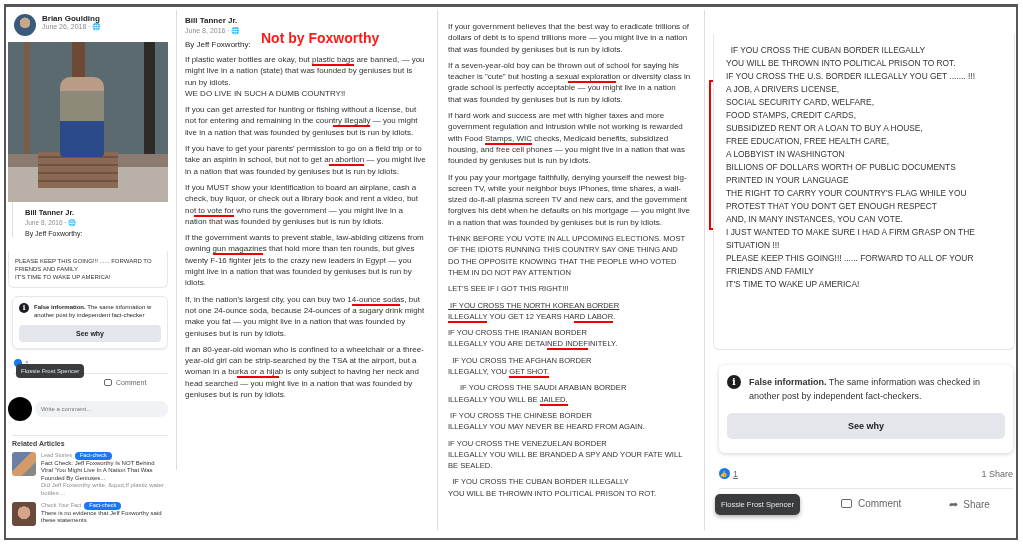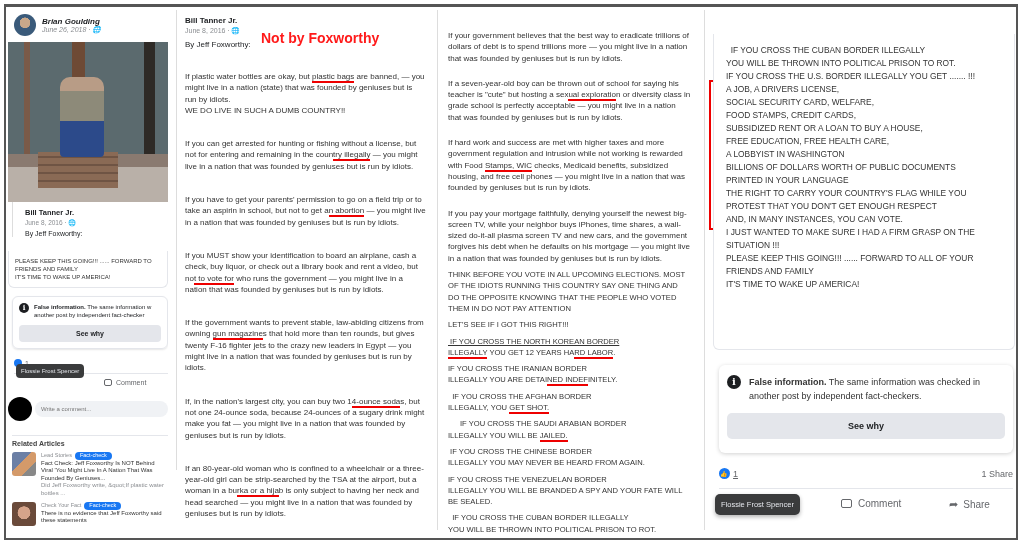--- a/index.html
+++ b/index.html
@@ -3,21 +3,21 @@
 <meta charset="utf-8">
 <style>
   * { box-sizing: border-box; margin: 0; padding: 0; }
   html, body { width: 1023px; height: 546px; background: #ffffff; overflow: hidden; }
   body { font-family: "Liberation Sans", sans-serif; color: #1c1e21; position: relative; }
 
   .frame { position: absolute; left: 4px; top: 4px; width: 1014px; height: 536px; border: 2px solid #555; border-top-width: 3px; background: #fff; }
 
   
   .col1 { position: absolute; left: 8px; top: 10px; width: 160px; height: 520px; overflow: hidden; background: #fff; }
-  .poster { display: flex; align-items: center; padding: 4px 6px; font-style: italic; }
+  .poster { display: flex; padding: 4px 6px; }
   .avatar { width: 22px; height: 22px; border-radius: 50%; background: radial-gradient(circle at 50% 40%, #c9a88a 0 30%, #3a5a7a 32% 100%); margin-right: 6px; flex: none; }
   .poster-name { font-size: 8px; font-weight: bold; }
   .poster-date { font-size: 7px; color: #8a8d91; }
   .photo { margin: 2px 0 0 0; width: 160px; height: 160px; background:
       linear-gradient(180deg, rgba(0,0,0,0) 70%, #8a7a70 70% 78%, #b9b0a8 78%),
       linear-gradient(90deg, #5b6a6e 0 10%, #7a5a48 10% 14%, #5b6a6e 14% 40%, #6e4a35 40% 48%, #5b6a6e 48% 85%, #2e2a26 85% 92%, #5b6a6e 92%);
       position: relative; }
   .photo .person { position: absolute; left: 52px; top: 35px; width: 44px; height: 80px; background: linear-gradient(180deg, #b89c86 0 18%, #8d8a79 18% 55%, #2c4a8a 55% 100%); border-radius: 10px 10px 4px 4px; }
   .photo .wall { position: absolute; left: 30px; top: 110px; width: 80px; height: 36px; background: repeating-linear-gradient(0deg, #8a6a55 0 6px, #6f5444 6px 8px); }
   .shared { padding: 6px 12px 0 12px; border-left: 1px solid #ddd; margin-left: 4px; }
@@ -47,26 +47,26 @@
   .rel-src { color: #8a8d91; font-size: 5.5px; }
   .badge { display: inline-block; background: #1877f2; color: #fff; border-radius: 6px; padding: 0 5px; font-size: 5.5px; margin-left: 3px; }
   .rel-sub { color: #8a8d91; }
 
   
   .col2 { position: absolute; left: 176px; top: 10px; width: 258px; height: 460px; padding: 6px 8px 0 8px; border-left: 1px solid #ddd; }
   .col2 .nm { font-size: 8px; font-weight: bold; }
   .col2 .dt { font-size: 7px; color: #8a8d91; margin-top: 2px; }
   .col2 .by { font-size: 8px; margin-top: 5px; }
   .annot { position: absolute; left: 84px; top: 20px; color: #ff1a1a; font-weight: bold; font-size: 14px; }
-  p.body { font-size: 8px; line-height: 11.3px; color: #333; margin-top: 22px; }
+  p.body { font-size: 8px; line-height: 11.3px; color: #333; margin-top: 5px; }
   u.red { text-decoration: none; border-bottom: 2px solid #e00; }
 
   
   .col3 { position: absolute; left: 437px; top: 10px; width: 262px; height: 520px; padding: 6px 8px 0 10px; border-left: 1px solid #ddd; }
-  .col3 p.body { margin-top: 14px; }
+  .col3 p.body { margin-top: 5px; }
   .col3 p.caps { font-size: 7.6px; line-height: 11.3px; color: #333; margin-top: 5px; }
 
   
   .col4 { position: absolute; left: 704px; top: 10px; width: 312px; height: 520px; border-left: 1px solid #ddd; }
   .card4 { position: absolute; left: 8px; top: 24px; width: 302px; height: 316px; border: 1px solid #e4e6eb; border-top: none; border-radius: 0 0 6px 6px; padding: 10px 10px 0 12px; }
   .card4 p.caps { font-size: 8.4px; line-height: 13px; color: #333; }
   .redbracket { position: absolute; left: 4px; top: 70px; width: 4px; height: 150px; border-left: 2px solid #e00; border-top: 2px solid #e00; border-bottom: 2px solid #e00; }
   .fc-big { position: absolute; left: 14px; top: 355px; width: 294px; height: 88px; border-radius: 6px; box-shadow: 0 1px 4px rgba(0,0,0,.18); padding: 10px 8px; }
   .fc-big .row { display: flex; font-size: 9px; line-height: 14px; color: #333; }
   .fc-big .info-icon { width: 14px; height: 14px; font-size: 10px; line-height: 14px; margin-right: 8px; }

